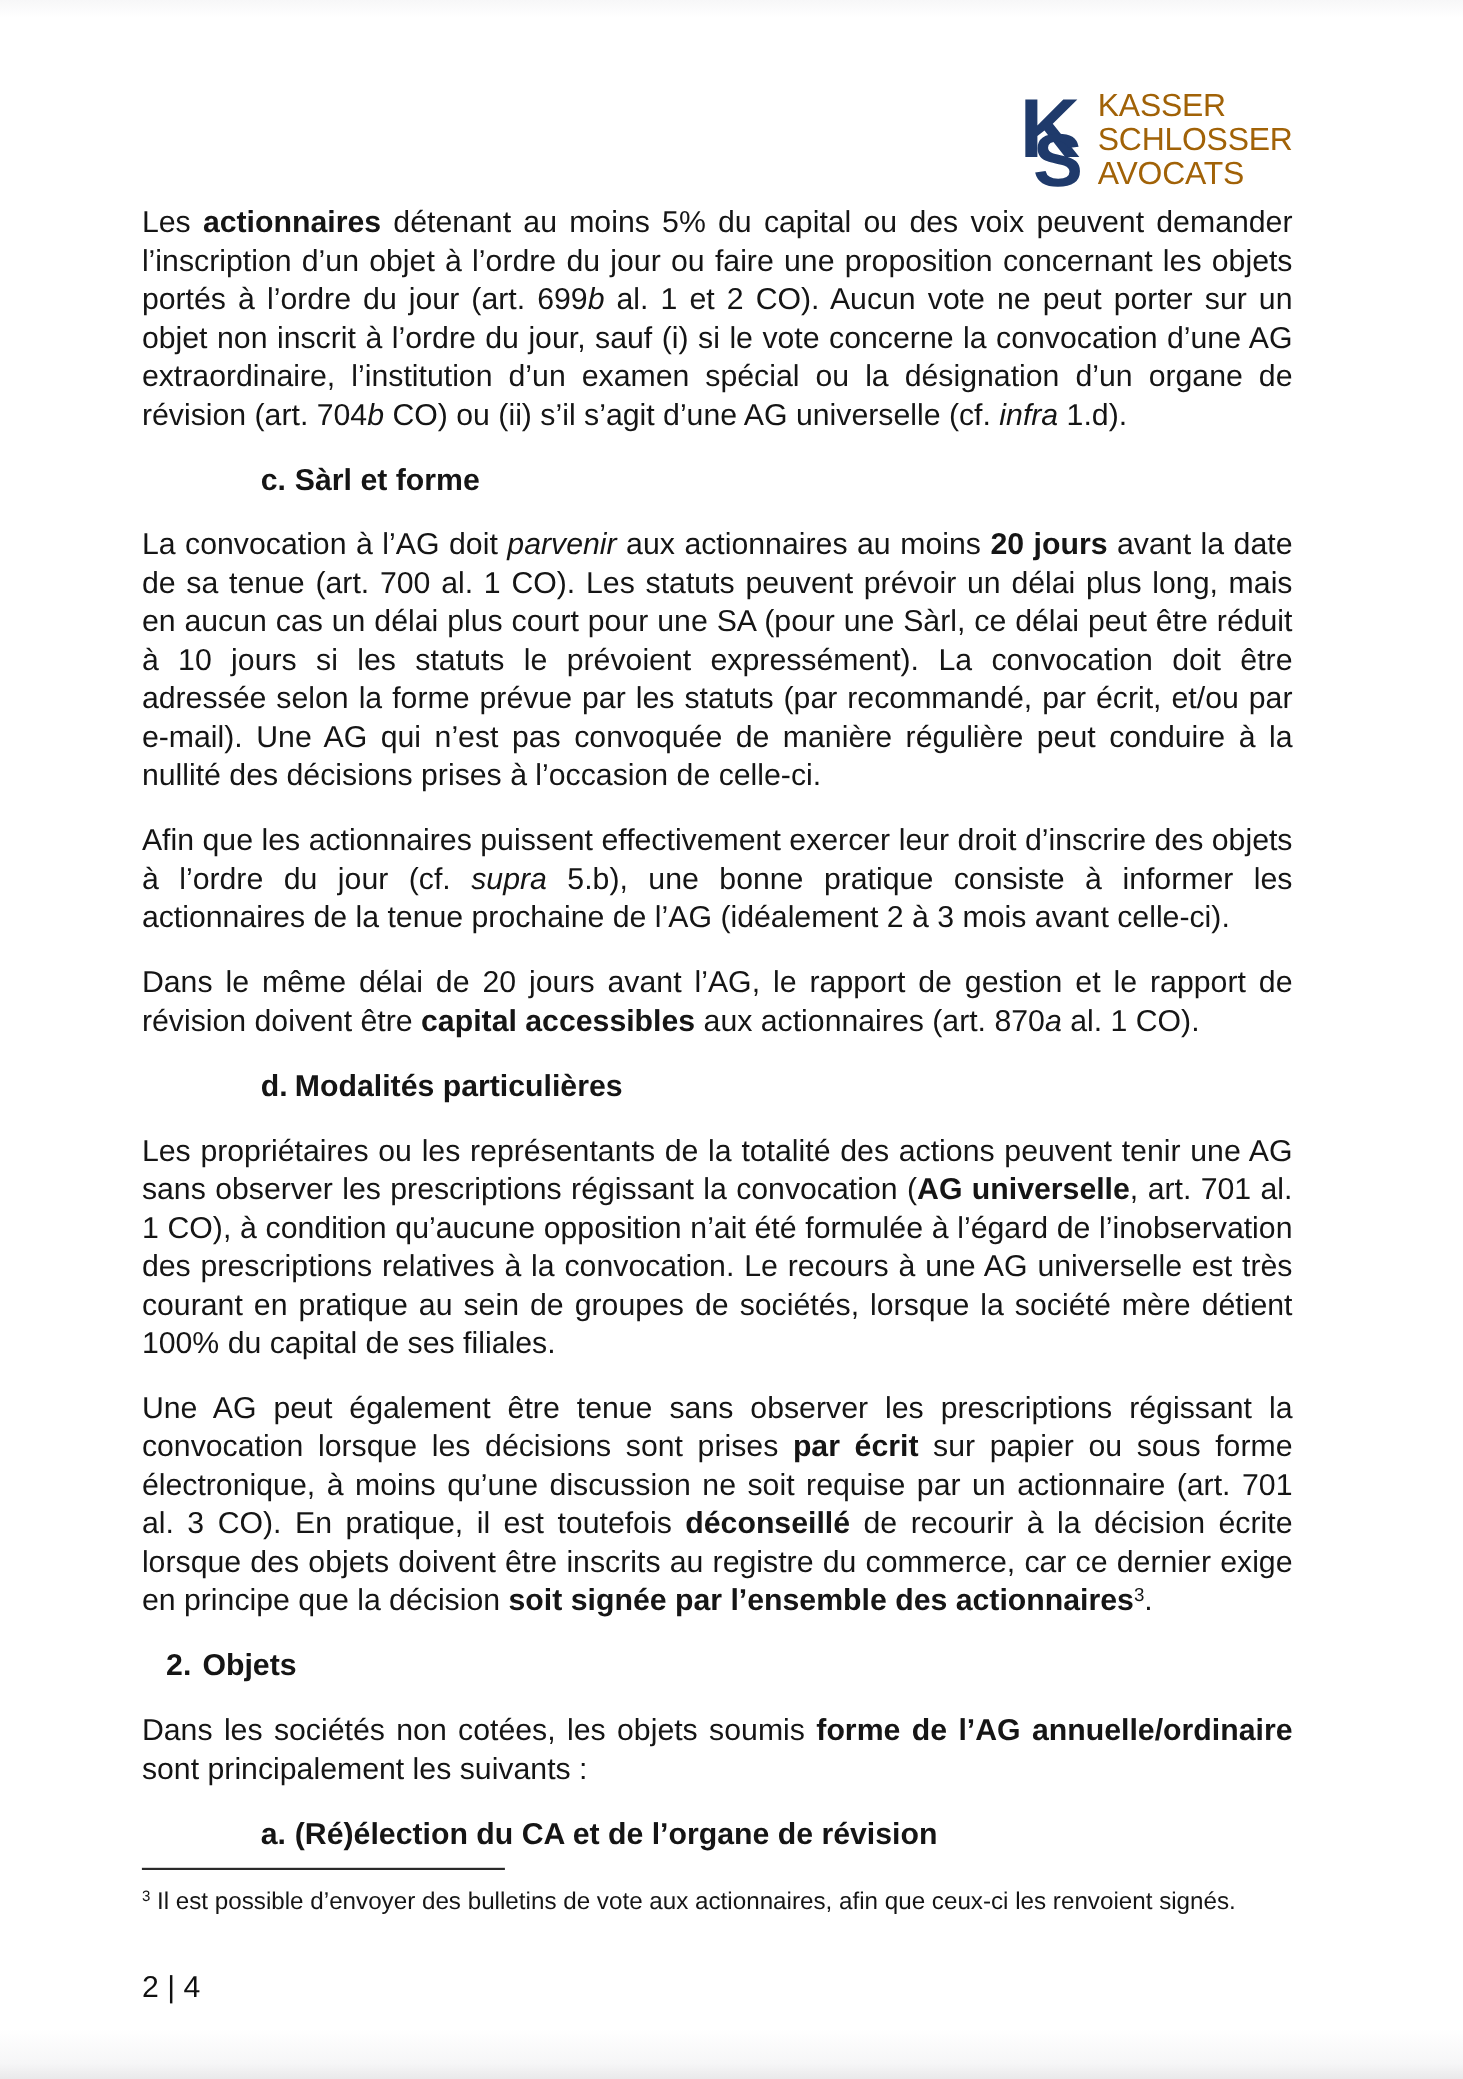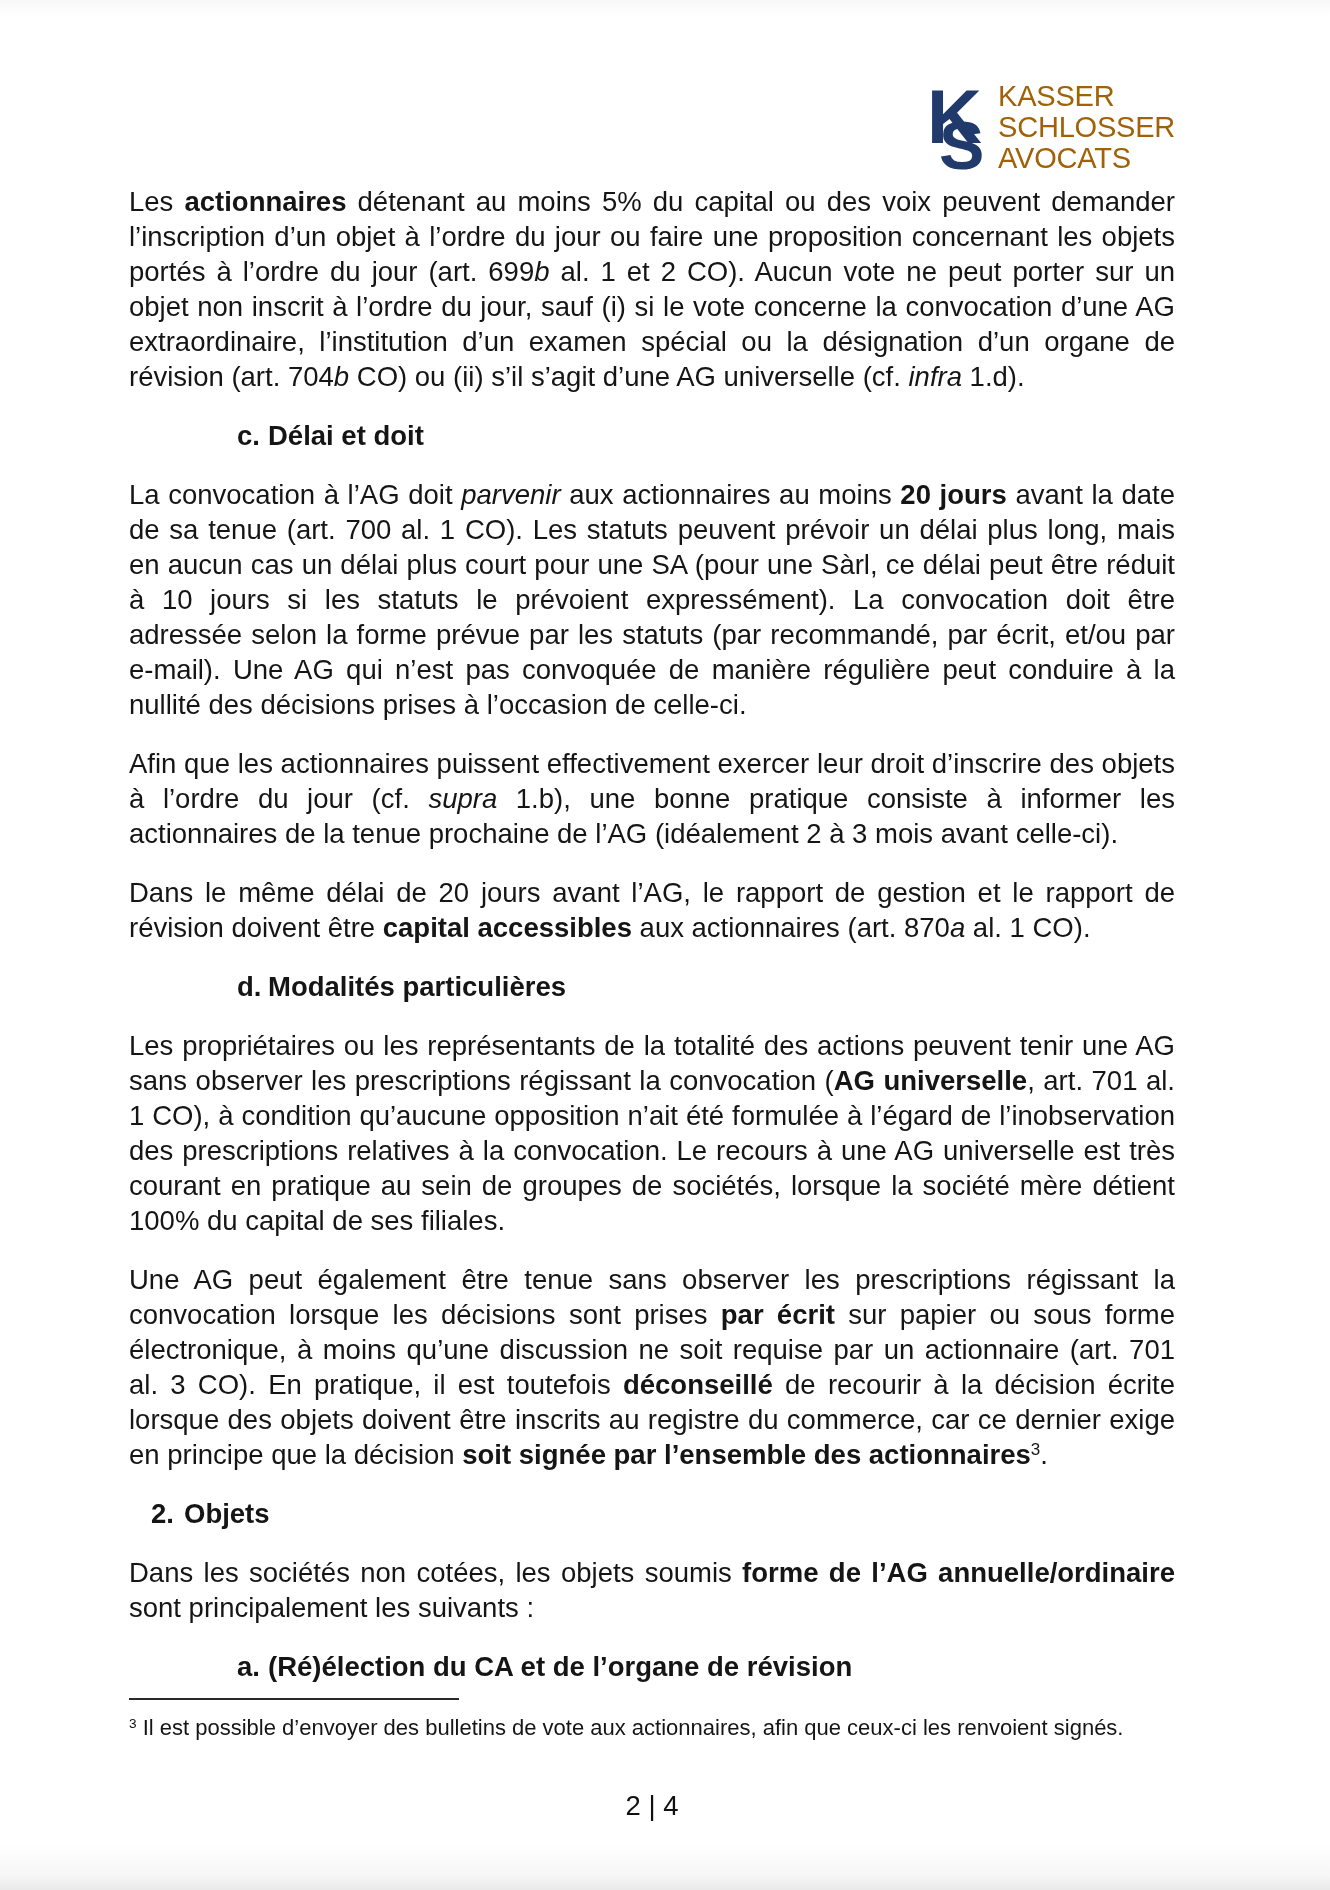--- a/index.html
+++ b/index.html
@@ -28,21 +28,21 @@
   .b{font-weight:bold;}
   .i{font-style:italic;}
   sup.sup{font-size:0.62em;line-height:0;position:relative;top:-0.5em;vertical-align:baseline;}
 
   
   .footnote{position:absolute;left:129px;top:1698px;width:1046px;}
   .fn-rule{width:330px;border-top:2px solid #2a2a2a;margin:0 0 14px 0;}
   .fn-text{font-size:22px;line-height:28px;}
 
   
-  .page-number{position:absolute;top:1790px;left:129px;width:1046px;text-align:center;font-size:27.5px;color:#111;}
+  .page-number{position:absolute;top:1790px;left:129px;width:1046px;text-align:left;font-size:27.5px;color:#111;}
 </style>
 </head>
 <body>
 
 <div class="page">
 
   <header class="logo">
     <svg class="monogram" width="70" height="95" viewBox="0 0 70 95" aria-hidden="true">
       <text x="1" y="59" font-size="76">K</text>
       <text x="13" y="85" font-size="68">S</text>
@@ -51,24 +51,24 @@
       <div class="logo-line">KASSER</div>
       <div class="logo-line">SCHLOSSER</div>
       <div class="logo-line">AVOCATS</div>
     </div>
   </header>
 
   <main class="doc" id="doc">
       <div class="block p"><span>Les </span><span class="b">actionnaires</span><span> détenant au moins 5% du capital ou des voix peuvent demander l’inscription d’un objet à l’ordre du jour ou faire une proposition concernant les objets portés à l’ordre du jour (art. 699</span><span class="i">b</span><span> al. 1 et 2 CO). Aucun vote ne peut porter sur un objet non inscrit à l’ordre du jour, sauf (i) si le vote concerne la convocation d’une AG extraordinaire, l’institution d’un examen spécial ou la désignation d’un organe de révision (art. 704</span><span class="i">b</span><span> CO) ou (ii) s’il s’agit d’une AG universelle (cf. </span><span class="i">infra</span><span> 1.d).</span></div>
       <div class="block h3">
         <span class="marker">c.</span>
-        <span><span>Délai et doit</span></span>
+        <span><span>Sàrl et forme</span></span>
       </div>
       <div class="block p"><span>La convocation à l’AG doit </span><span class="i">parvenir</span><span> aux actionnaires au moins </span><span class="b">20 jours</span><span> avant la date de sa tenue (art. 700 al. 1 CO). Les statuts peuvent prévoir un délai plus long, mais en aucun cas un délai plus court pour une SA (pour une Sàrl, ce délai peut être réduit à 10 jours si les statuts le prévoient expressément). La convocation doit être adressée selon la forme prévue par les statuts (par recommandé, par écrit, et/ou par e-mail). Une AG qui n’est pas convoquée de manière régulière peut conduire à la nullité des décisions prises à l’occasion de celle-ci.</span></div>
-      <div class="block p"><span>Afin que les actionnaires puissent effectivement exercer leur droit d’inscrire des objets à l’ordre du jour (cf. </span><span class="i">supra</span><span> 1.b), une bonne pratique consiste à informer les actionnaires de la tenue prochaine de l’AG (idéalement 2 à 3 mois avant celle-ci).</span></div>
+      <div class="block p"><span>Afin que les actionnaires puissent effectivement exercer leur droit d’inscrire des objets à l’ordre du jour (cf. </span><span class="i">supra</span><span> 5.b), une bonne pratique consiste à informer les actionnaires de la tenue prochaine de l’AG (idéalement 2 à 3 mois avant celle-ci).</span></div>
       <div class="block p"><span>Dans le même délai de 20 jours avant l’AG, le rapport de gestion et le rapport de révision doivent être </span><span class="b">capital accessibles</span><span> aux actionnaires (art. 870</span><span class="i">a</span><span> al. 1 CO).</span></div>
       <div class="block h3">
         <span class="marker">d.</span>
         <span><span>Modalités particulières</span></span>
       </div>
       <div class="block p"><span>Les propriétaires ou les représentants de la totalité des actions peuvent tenir une AG sans observer les prescriptions régissant la convocation (</span><span class="b">AG universelle</span><span>, art. 701 al. 1 CO), à condition qu’aucune opposition n’ait été formulée à l’égard de l’inobservation des prescriptions relatives à la convocation. Le recours à une AG universelle est très courant en pratique au sein de groupes de sociétés, lorsque la société mère détient 100% du capital de ses filiales.</span></div>
       <div class="block p"><span>Une AG peut également être tenue sans observer les prescriptions régissant la convocation lorsque les décisions sont prises </span><span class="b">par écrit</span><span> sur papier ou sous forme électronique, à moins qu’une discussion ne soit requise par un actionnaire (art. 701 al. 3 CO). En pratique, il est toutefois </span><span class="b">déconseillé</span><span> de recourir à la décision écrite lorsque des objets doivent être inscrits au registre du commerce, car ce dernier exige en principe que la décision </span><span class="b">soit signée par l’ensemble des actionnaires</span><sup class="sup">3</sup><span>.</span></div>
       <div class="block h2">
         <span class="marker">2.</span>
         <span><span>Objets</span></span>

